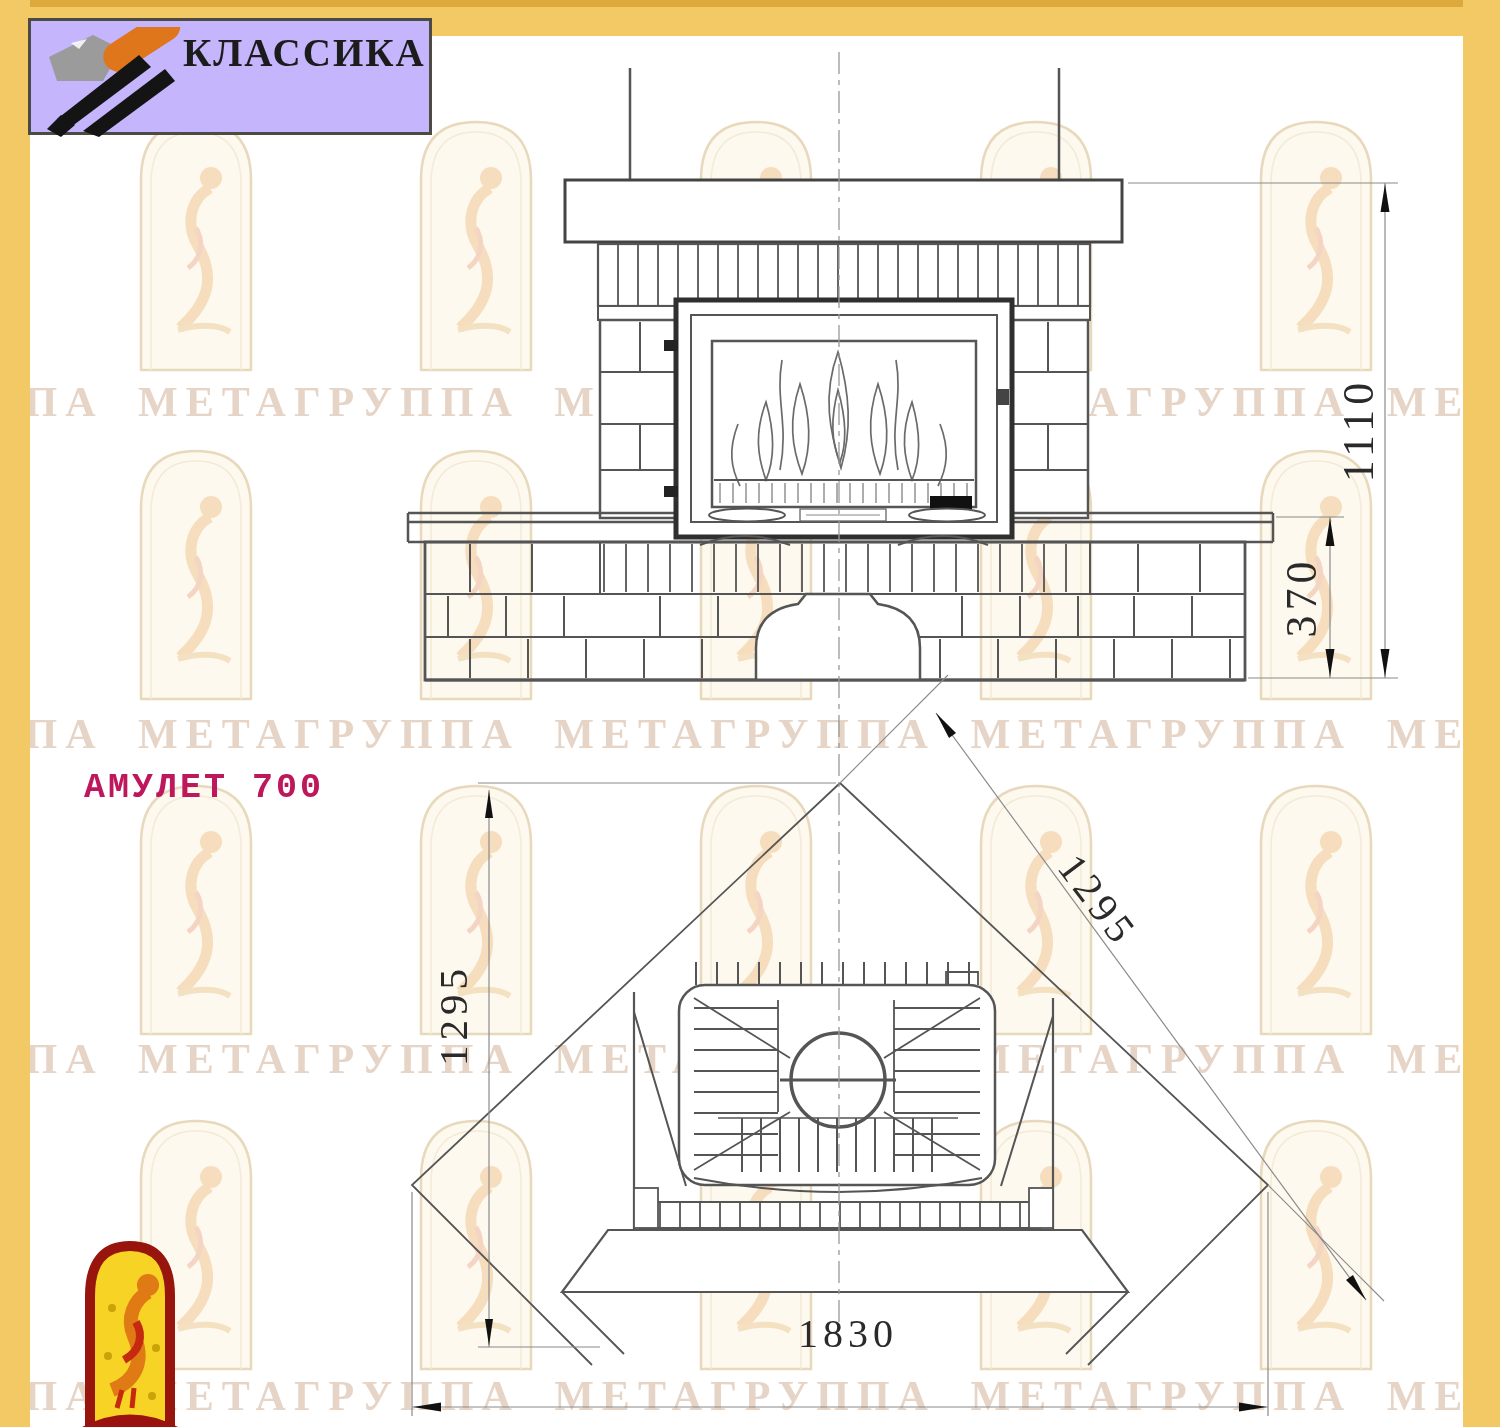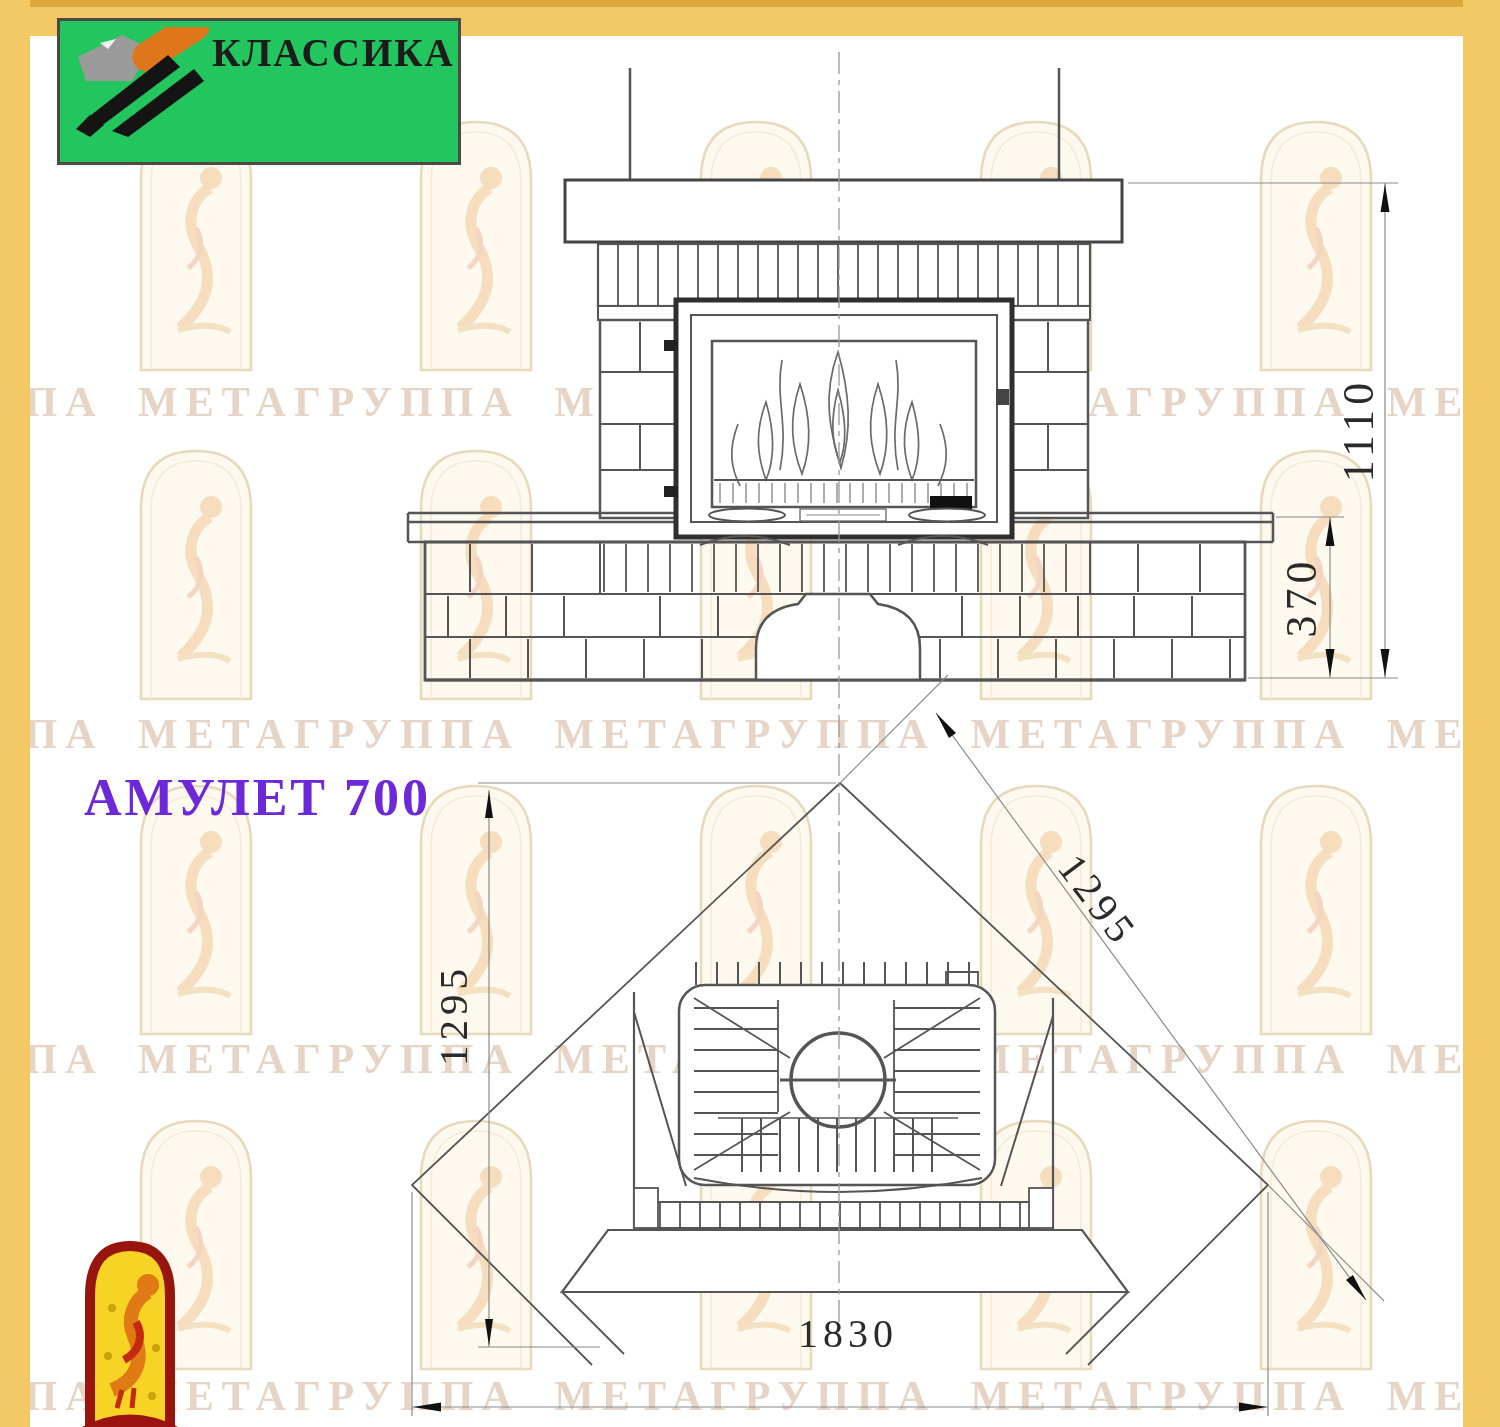--- a/index.html
+++ b/index.html
@@ -19,31 +19,31 @@
     font-weight:bold;font-size:42px;letter-spacing:8px;word-spacing:16px;
     color:#e6d4c6;z-index:1;
   }
   .wm1{top:378px;} .wm2{top:710px;} .wm3{top:1035px;} .wm4{top:1372px;}
 
   
   #drawing{position:absolute;left:0;top:0;z-index:2;}
 
   
   .logo-box{
-    position:absolute;left:28px;top:18px;width:404px;height:147px;
-    background:#22c55e;border:3px solid #4c4a42;box-sizing:border-box;z-index:6;margin-left:29px;
+    position:absolute;left:28px;top:18px;width:404px;height:117px;
+    background:#c4b5fd;border:3px solid #4c4a42;box-sizing:border-box;z-index:6;
   }
   .logo-art{position:absolute;left:10px;top:6px;}
   .logo-text{position:absolute;left:152px;top:8px;line-height:47px;
     font-weight:bold;font-size:39px;letter-spacing:2px;color:#1c1c1c;}
 
   
   .model-title{
-    position:absolute;left:84px;top:768px;font-weight:bold;font-size:52px;
-    letter-spacing:3px;color:#6d28d9;z-index:3;
+    position:absolute;left:84px;top:768px;font-weight:bold;font-size:35px;
+    letter-spacing:3px;color:#be185d;z-index:3;font-family:Liberation Mono, monospace;
   }
 
   
   .dim{
     position:absolute;color:#2a2a2a;font-size:44px;letter-spacing:5px;
     transform:translate(-50%,-50%) ;z-index:3;white-space:nowrap;
   }
   .dim.v{transform:translate(-50%,-50%) rotate(-90deg);}
   .dim-1110{left:1358px;top:430px;}
   .dim-370{left:1301px;top:597px;}

